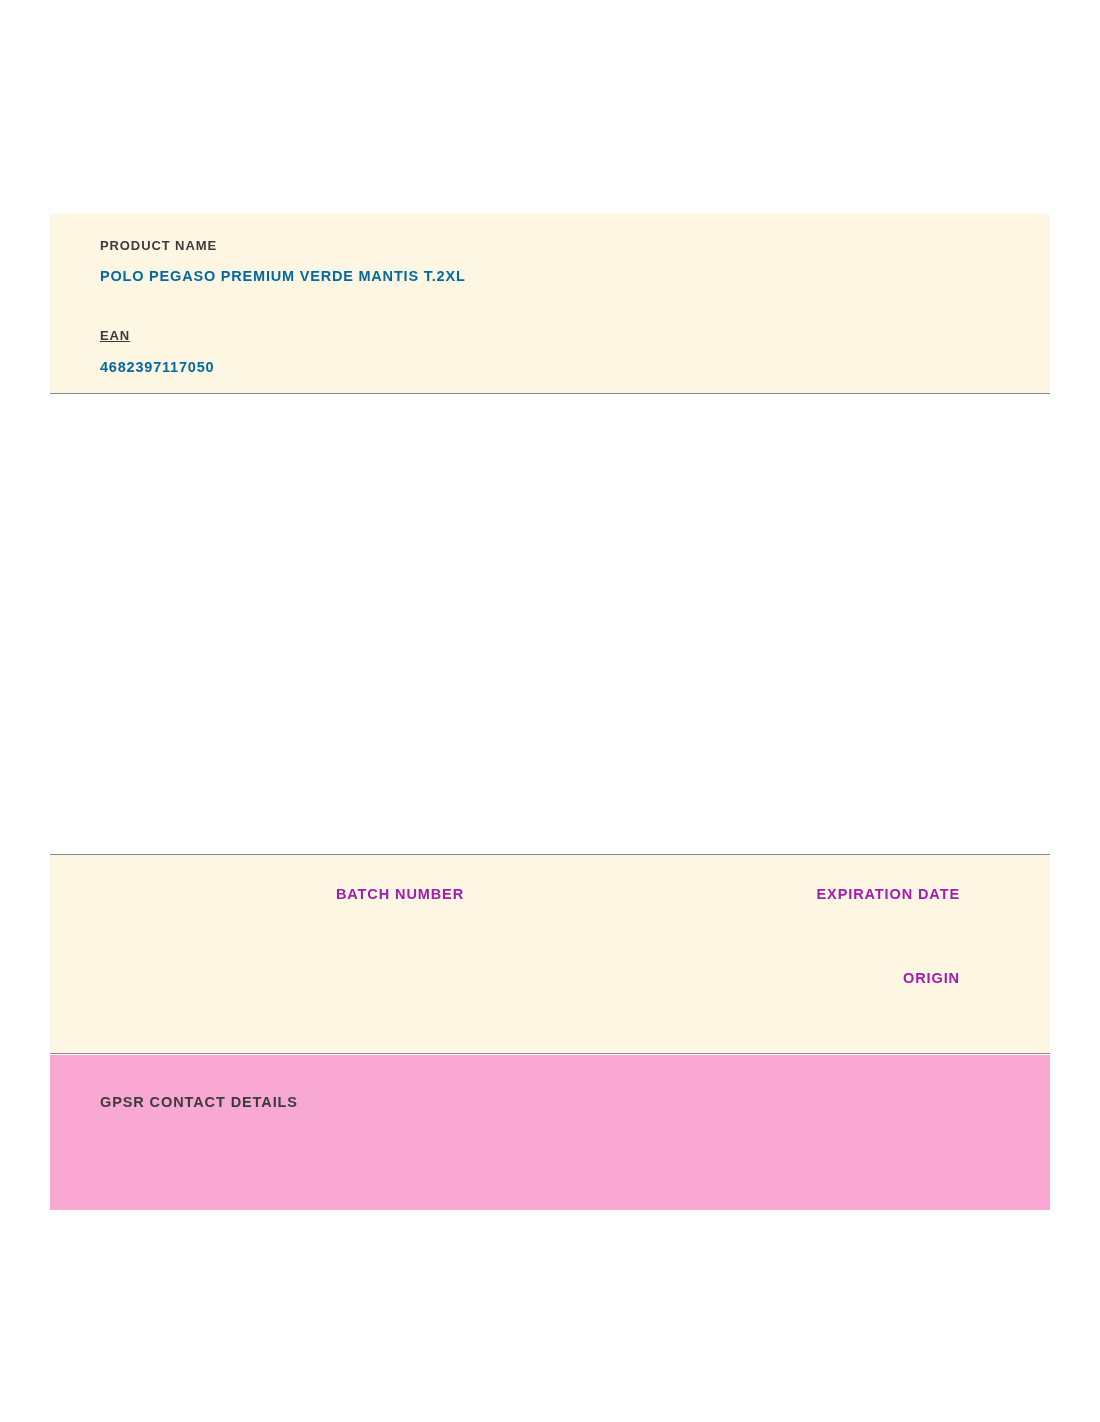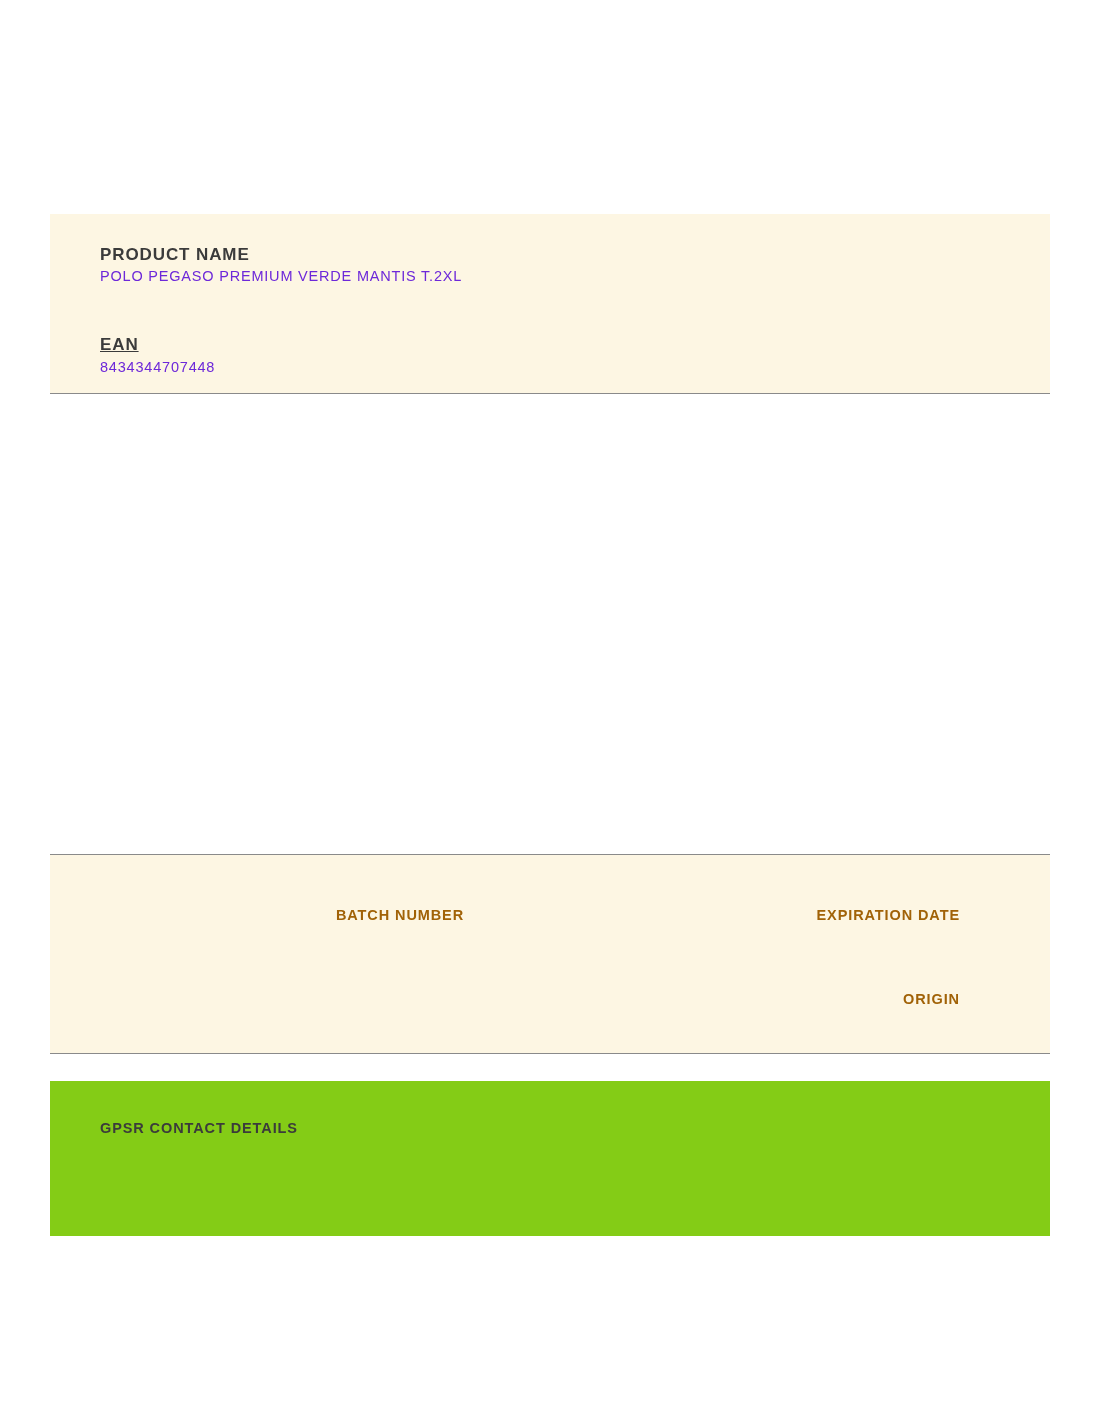--- a/index.html
+++ b/index.html
@@ -31,33 +31,32 @@
     left: 50px;
     top: 214px;
     width: 1000px;
     height: 180px;
     background: #fdf6e3;
     border-bottom: 1px solid #8a8a8a;
     box-sizing: border-box;
   }
 
   .field-label {
-    font-size: 17px;
+    font-size: 13px;
     font-weight: bold;
     letter-spacing: 0.9px;
     color: #3b3b3b;
     text-transform: uppercase;
-    margin-top: 7px;
   }
 
   .field-value {
     font-size: 14.5px;
-    font-weight: normal;
+    font-weight: bold;
     letter-spacing: 0.8px;
-    color: #6d28d9;
+    color: #0369a1;
   }
 
   .product-name-label {
     position: absolute;
     left: 50px;
     top: 24px;
   }
   .product-name-value {
     position: absolute;
     left: 50px;
@@ -97,39 +96,37 @@
     border-bottom: 1px solid #8a8a8a;
     box-sizing: border-box;
   }
 
   .detail-cell {
     position: absolute;
     text-align: center;
     font-size: 14.5px;
     font-weight: bold;
     letter-spacing: 0.9px;
-    color: #a16207;
+    color: #a21caf;
     text-transform: uppercase;
-    margin-top: 21px;
   }
   .cell-batch  { left: 150px; top: 31px;  width: 400px; }
   .cell-expiry { left: 550px; top: 31px;  width: 360px; text-align: right; }
   .cell-legal  { left: 150px; top: 121px; width: 400px; }
   .cell-origin { left: 550px; top: 115px; width: 360px; text-align: right; }
 
   
   .gpsr-block {
     position: absolute;
     left: 50px;
     top: 1055px;
     width: 1000px;
     height: 155px;
-    background: #84cc16;
+    background: #f9a8d4;
     box-sizing: border-box;
-    margin-top: 26px;
   }
   .gpsr-label {
     position: absolute;
     left: 50px;
     top: 39px;
     font-size: 14.5px;
     font-weight: bold;
     letter-spacing: 0.9px;
     color: #3b3b3b;
     text-transform: uppercase;
@@ -137,21 +134,21 @@
 </style>
 </head>
 <body>
 
 <div class="page">
 
   <section class="product-block">
     <div class="field-label product-name-label">PRODUCT NAME</div>
     <div class="field-value product-name-value">POLO PEGASO PREMIUM VERDE MANTIS T.2XL</div>
     <div class="field-label ean-label">EAN</div>
-    <div class="field-value ean-value">8434344707448</div>
+    <div class="field-value ean-value">4682397117050</div>
   </section>
 
   <div class="blank-area"></div>
 
   <section class="details-block">
     <div class="detail-cell cell-batch">BATCH NUMBER</div>
     <div class="detail-cell cell-expiry">EXPIRATION DATE</div>
     <div class="detail-cell cell-origin">ORIGIN</div>
   </section>
 

